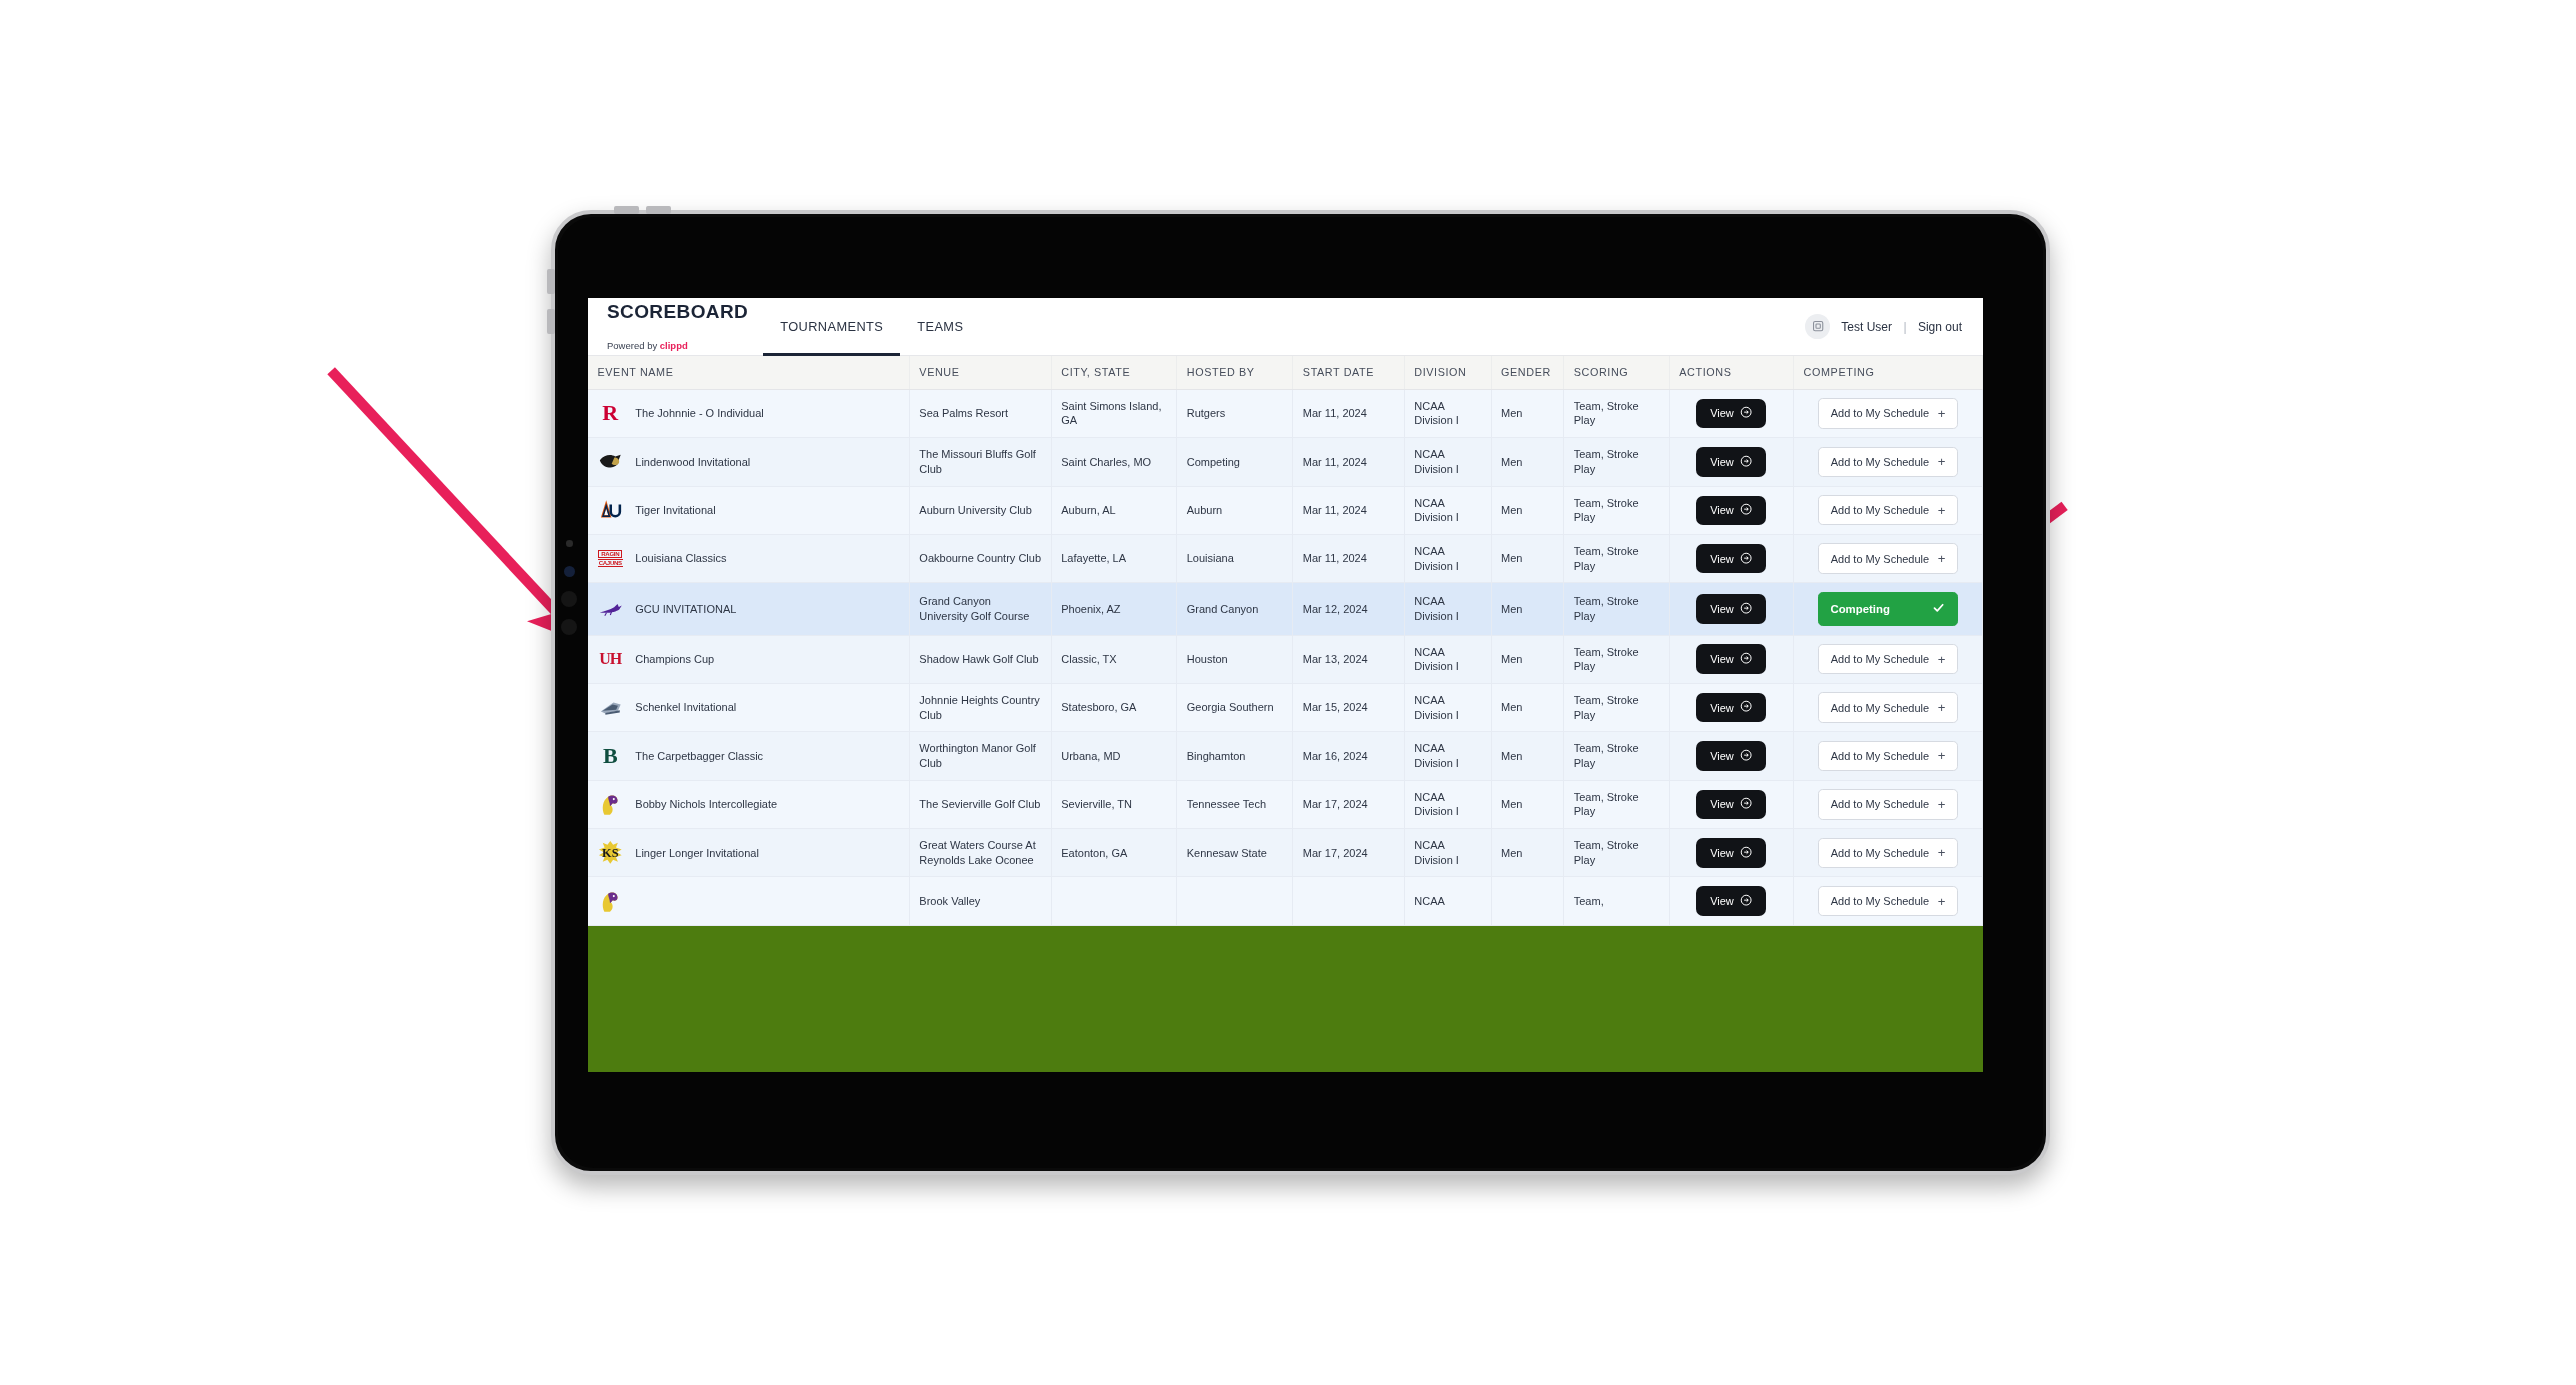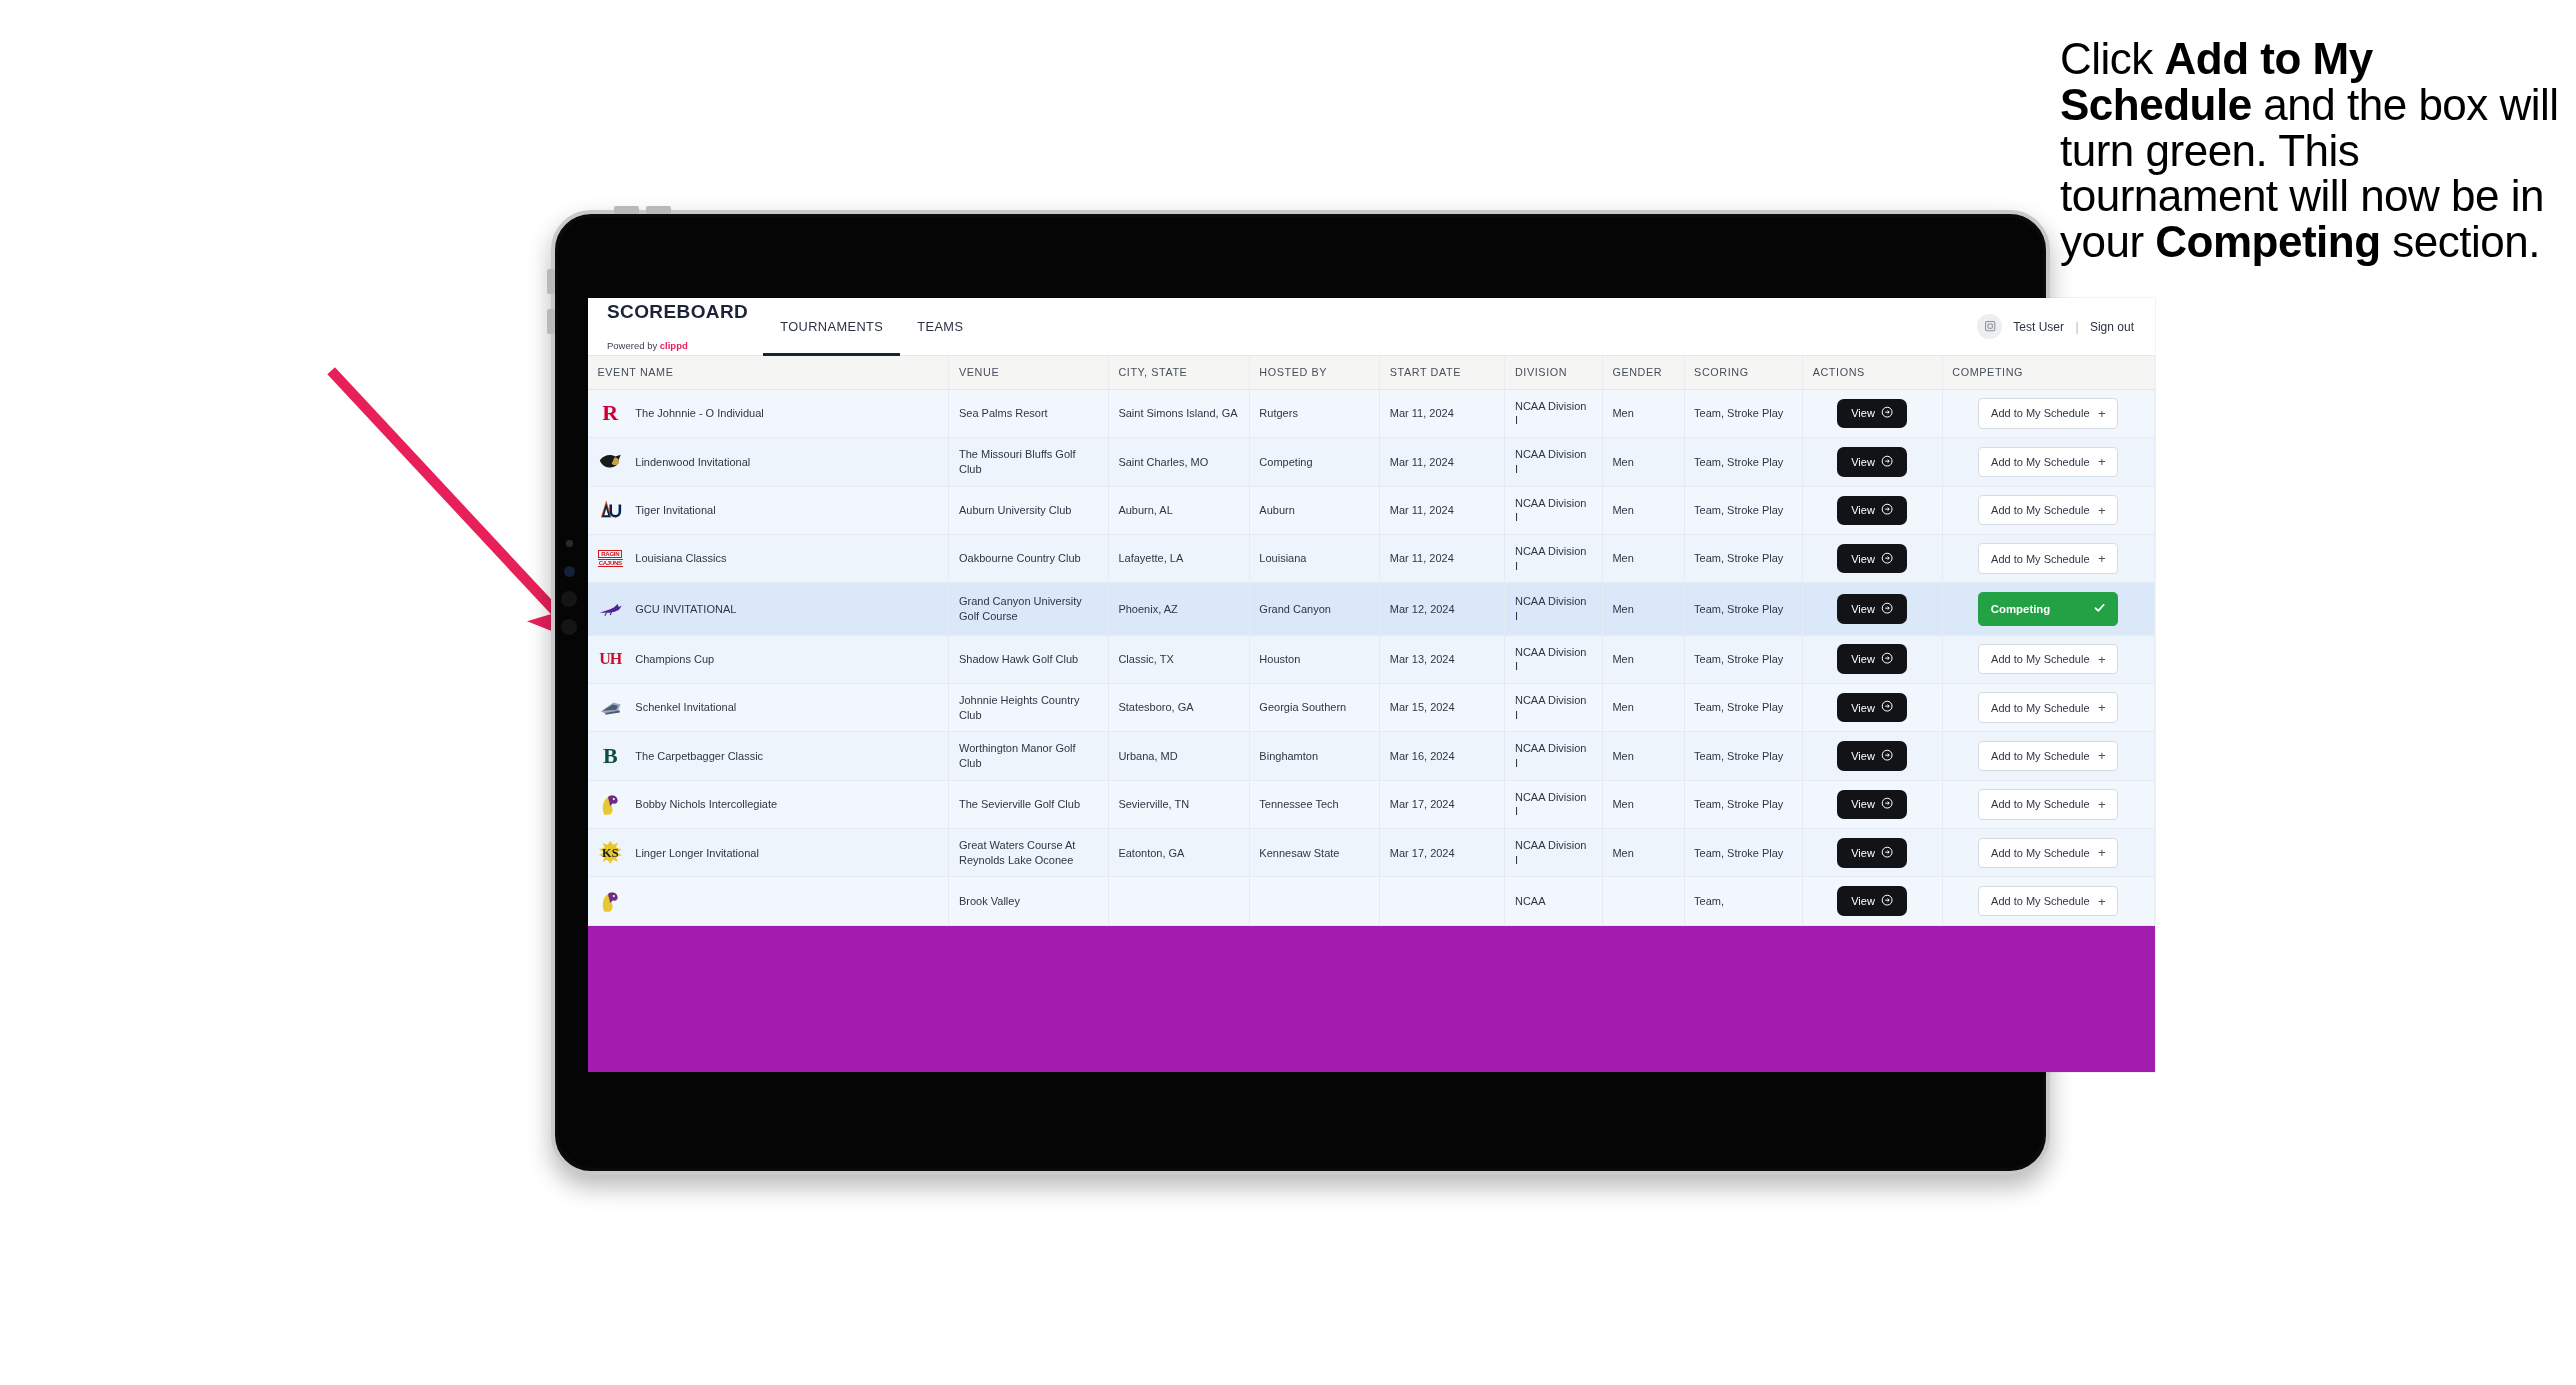--- a/index.html
+++ b/index.html
@@ -53,22 +53,22 @@
   }
   .top-btn { width: 24.6px; height: 8.5px; top: -8.5px; }
   .left-btn { width: 8.5px; height: 24.6px; left: -8.5px; border-radius: 1.9px; }
 
   .dot { position: absolute; border-radius: 50%; }
 
   
   #viewport {
     position: absolute;
     left: 588px; top: 298px;
-    width: 1567px; height: 774px;
-    background: #a21caf;
+    width: 1395px; height: 774px;
+    background: #4d7c0f;
     overflow: hidden;
     box-shadow: 0 0 0 0.9px rgba(0,0,0,0.06);
   }
 
   
   #topbar {
     height: 58px;
     display: flex;
     align-items: stretch;
     background: #ffffff;
@@ -223,23 +223,20 @@
 
   <svg class="arrow-svg" style="left:312px; top:350px; width:303px; height:312px;" viewBox="0 0 320 330">
     <defs>
       <marker id="ah1" markerWidth="6" markerHeight="6" refX="2.6" refY="3" orient="auto" markerUnits="strokeWidth">
         <path d="M0,0.35 L5.6,3 L0,5.65 L1.3,3 Z" fill="#e8205a"></path>
       </marker>
     </defs>
     <line x1="20" y1="22" x2="268" y2="288" stroke="#e8205a" stroke-width="11" stroke-linecap="butt" marker-end="url(#ah1)"></line>
   </svg>
 
-  <div class="anno" id="anno-right">
-    <span><span>Click </span><b>Add to My Schedule</b><span> and the box will turn green. This tournament will now be in your </span><b>Competing</b><span> section.</span></span>
-  </div>
 
   <svg class="arrow-svg" style="left:1845px; top:487px; width:237px; height:189px;" viewBox="0 0 250 200">
     <defs>
       <marker id="ah2" markerWidth="6" markerHeight="6" refX="2.6" refY="3" orient="auto" markerUnits="strokeWidth">
         <path d="M0,0.35 L5.6,3 L0,5.65 L1.3,3 Z" fill="#e8205a"></path>
       </marker>
     </defs>
     <line x1="232" y1="20" x2="48" y2="158" stroke="#e8205a" stroke-width="11" stroke-linecap="butt" marker-end="url(#ah2)"></line>
   </svg>
 

